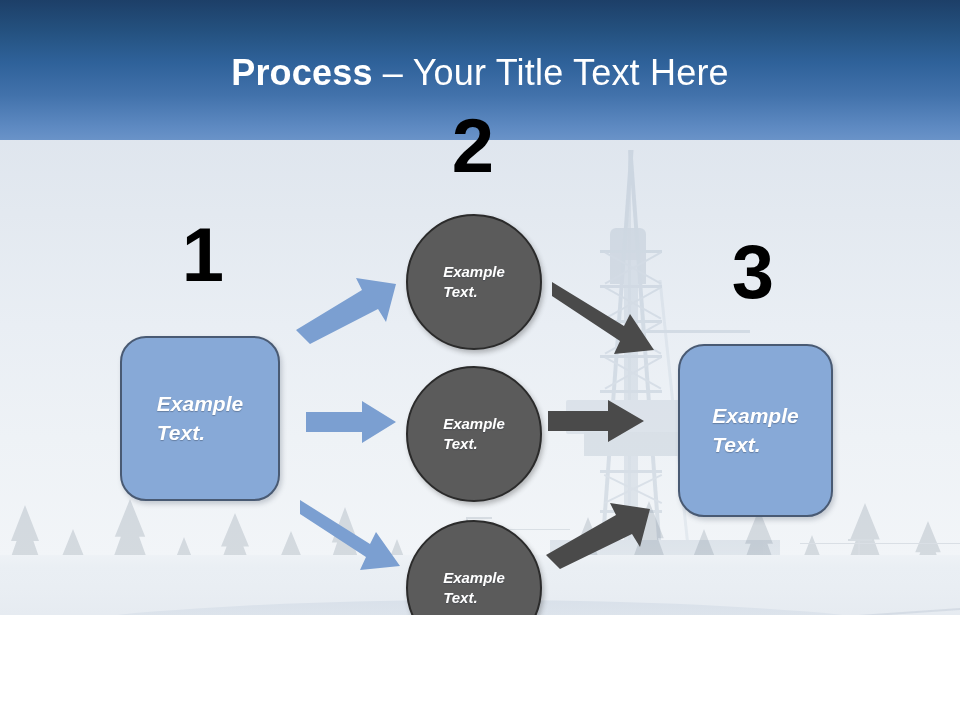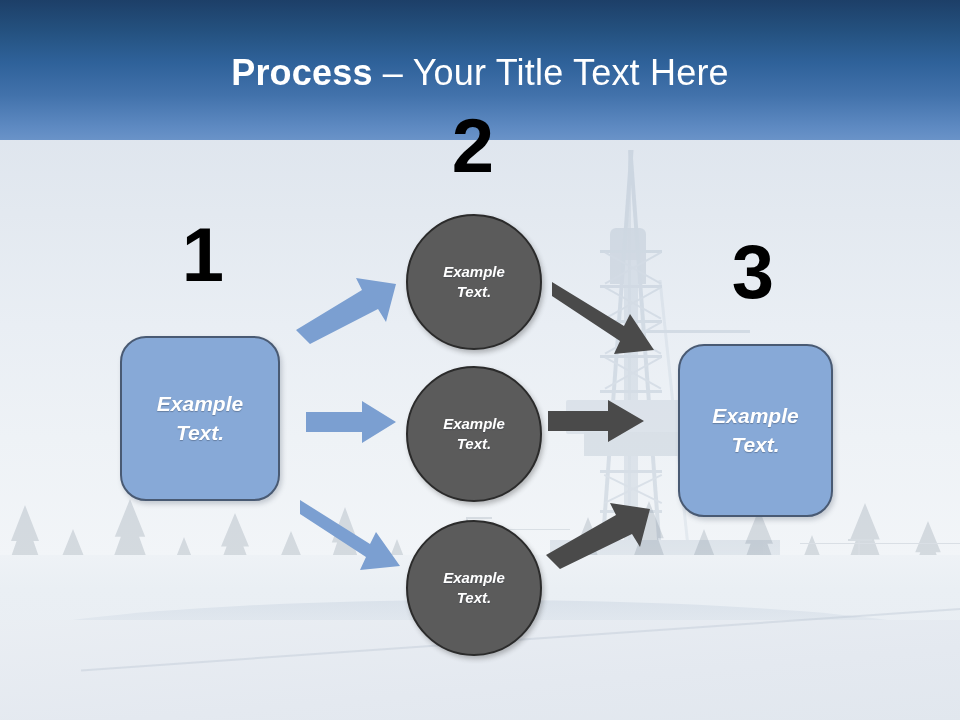--- a/index.html
+++ b/index.html
@@ -3,21 +3,21 @@
 <meta charset="utf-8">
 <style>
   html, body {
     margin: 0;
     padding: 0;
     background: #ffffff;
   }
   #slide {
     position: relative;
     width: 960px;
-    height: 720px;
+    height: 615px;
     overflow: hidden;
     font-family: "Liberation Sans", sans-serif;
     background: #c2410c;
   }
 
   
   .bg-photo {
     position: absolute;
     inset: 0;
     overflow: hidden;
@@ -237,21 +237,20 @@
     display: flex;
     align-items: center;
     justify-content: center;
     box-shadow: 2px 3px 5px rgba(60,72,90,0.25);
   }
   .box .label,
   .circle .label {
     color: #ffffff;
     font-weight: bold;
     font-style: italic;
-    text-align: center;
     line-height: 1.35;
     text-shadow: 0 1px 1px rgba(40,50,65,0.35);
   }
   .box .label { font-size: 21px; }
   .box-left  { left: 120px; top: 336px; width: 160px; height: 165px; }
   .box-right { left: 678px; top: 344px; width: 155px; height: 173px; }
 
   
   .circle {
     position: absolute;

